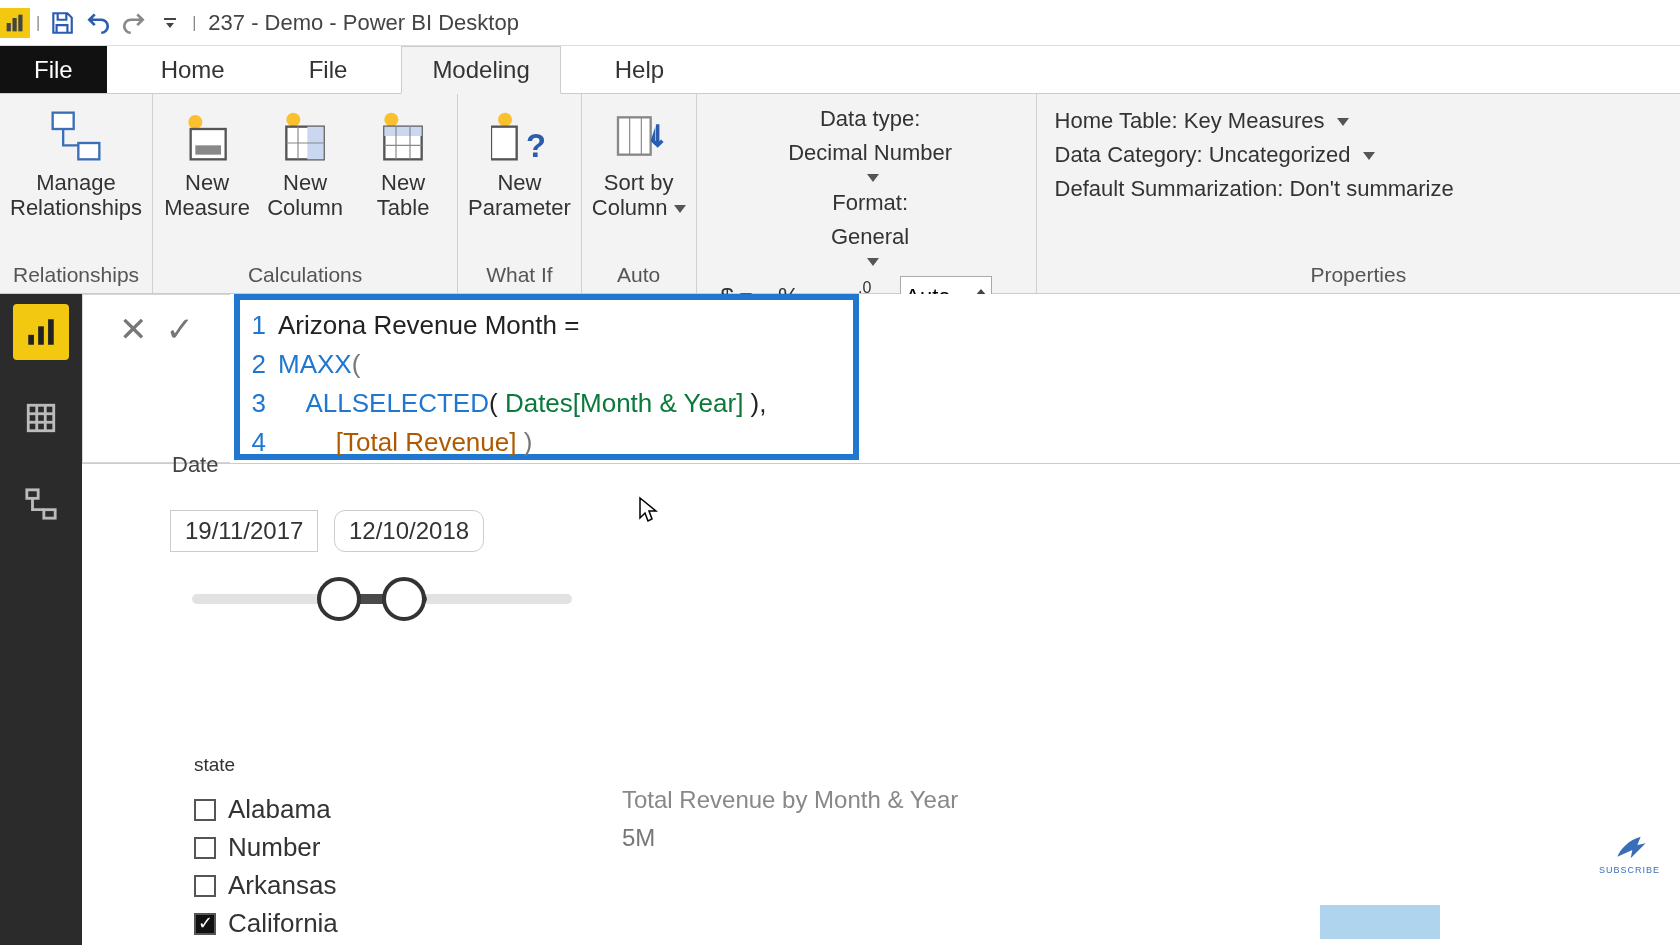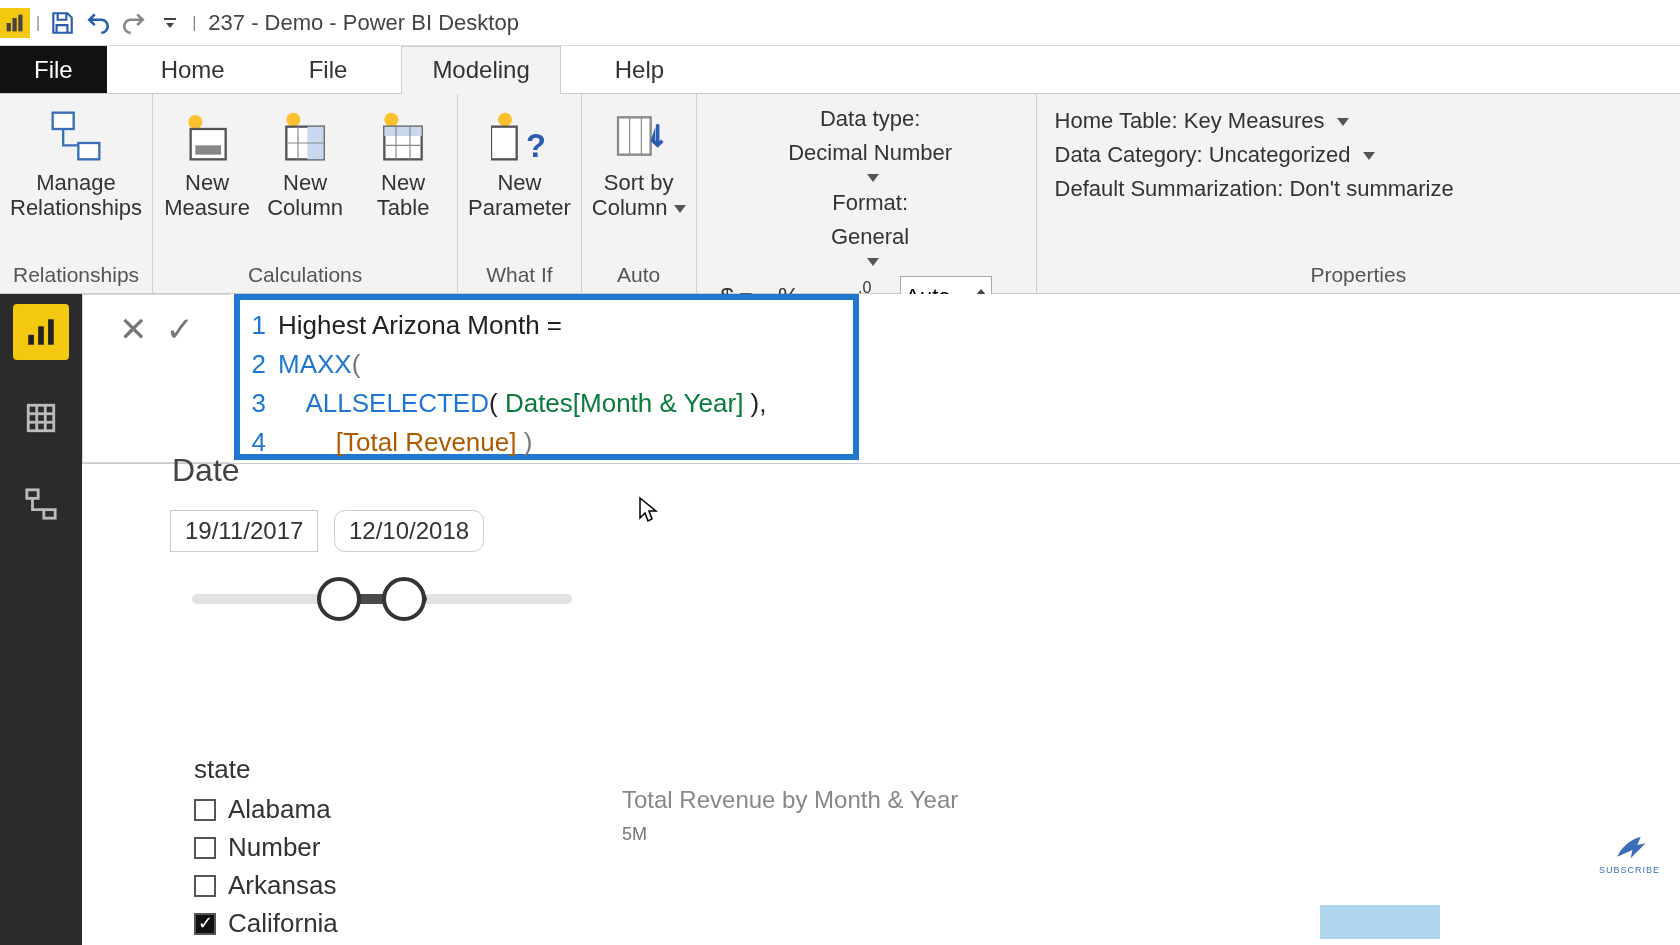--- a/index.html
+++ b/index.html
@@ -60,40 +60,40 @@
 .editor-wrap { flex: 1; position: relative; }
 .editor { position: absolute; left: 4px; top: 0; width: 625px; height: 166px; border: 6px solid #1f77d0; background: #fff; display: flex; font-family: Consolas, 'Courier New', monospace; font-size: 26px; }
 .gutter { width: 30px; background: #fff; color: #1f77d0; text-align: right; padding: 6px 4px 0 0; line-height: 1.5; }
 .code { padding: 6px 8px 0 8px; line-height: 1.5; white-space: pre; color: #222; }
 .kw { color: #1f77d0; }
 .col { color: #0a7a3b; }
 .meas { color: #b05a00; }
 .br { color: #777; }
 
 
-.date-label { position: absolute; left: 90px; top: 158px; font-size: 32px; color: #444; }
+.date-label { position: absolute; left: 90px; top: 158px; font-size: 22px; color: #444; }
 .date-box { position: absolute; top: 216px; border: 1px solid #ccc; padding: 6px 14px; font-size: 24px; color: #333; background: #fff; }
 .db1 { left: 88px; }
 .db2 { left: 252px; border-radius: 11px; }
 .slider-track { position: absolute; left: 110px; top: 300px; width: 380px; height: 10px; background: #e2e2e2; border-radius: 5px; }
 .slider-fill { position: absolute; left: 255px; top: 300px; width: 90px; height: 10px; background: #4a4a4a; border-radius: 5px; }
 .handle { position: absolute; top: 283px; width: 44px; height: 44px; border: 4px solid #333; border-radius: 50%; background: #fff; cursor: pointer; }
 .h1 { left: 235px; }
 .h2 { left: 300px; }
 
 
-.state-label { position: absolute; left: 112px; top: 460px; font-size: 26px; color: #333; }
+.state-label { position: absolute; left: 112px; top: 460px; font-size: 19px; color: #333; }
 .state-item { position: absolute; left: 112px; font-size: 26px; color: #333; display: flex; align-items: center; gap: 12px; }
 .chk { width: 22px; height: 22px; border: 2px solid #555; background: #fff; display: inline-block; }
 .chk.checked { background: #111; position: relative; }
 .chk.checked::after { content: '✓'; color: #fff; font-size: 18px; position: absolute; left: 2px; top: -3px; }
 
 
 .chart-title { position: absolute; left: 540px; top: 492px; font-size: 24px; color: #888; }
-.chart-ytick { position: absolute; left: 540px; top: 530px; font-size: 18px; color: #777; }
+.chart-ytick { position: absolute; left: 540px; top: 530px; font-size: 24px; color: #777; }
 
 
 .cursor { position: absolute; width: 20px; height: 30px; }
 
 
 .badge { position: absolute; right: 20px; bottom: 70px; display:flex; flex-direction:column; align-items:center; color:#3a6fb7; }
 .badge svg { width:40px; height:40px; }
 .badge span { font-size:9px; letter-spacing:1px; }
 
 .bluebox { position:absolute; right:240px; bottom:6px; width:120px; height:34px; background:#aed4ee; }
@@ -314,21 +314,21 @@
       <div class="fx-chk">✓</div>
     </div>
     <div class="editor-wrap">
       <div class="editor">
         <div class="gutter">
             <div>1</div>
             <div>2</div>
             <div>3</div>
             <div>4</div>
           </div>
-        <div class="code"><span>Highest Arizona Month =</span>
+        <div class="code"><span>Arizona Revenue Month =</span>
 <span class="kw">MAXX</span><span class="br">(</span>
     <span class="kw">ALLSELECTED</span><span>( </span><span class="col">Dates[Month &amp; Year]</span><span> ),</span>
         <span class="meas">[Total Revenue]</span><span class="br"> )</span></div>
       </div>
     </div>
   </div>
 
   <div class="date-label">Date</div>
   <div class="date-box db1">19/11/2017</div>
   <div class="date-box db2">12/10/2018</div>

